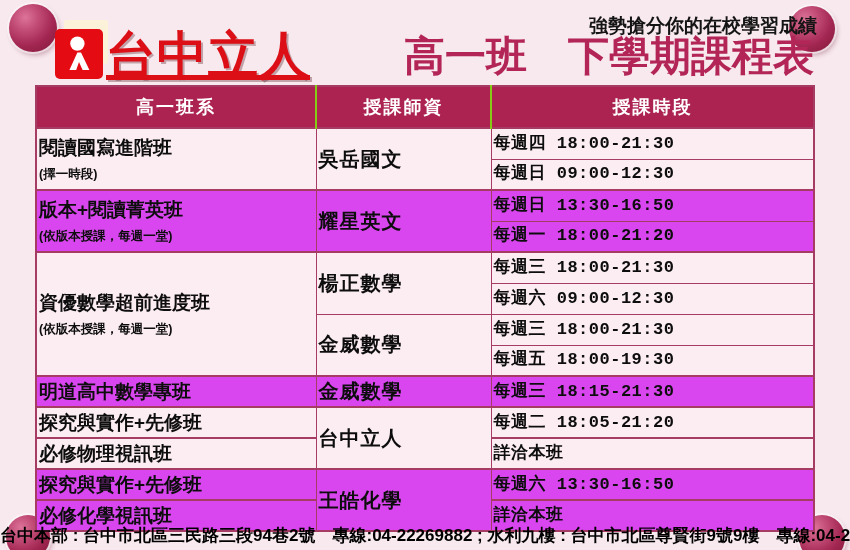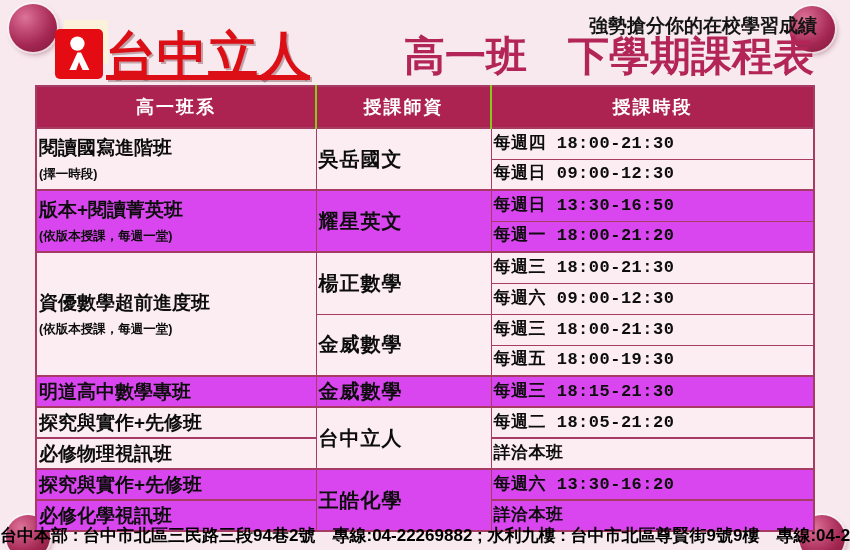--- a/index.html
+++ b/index.html
@@ -213,21 +213,21 @@
         </td>
       </tr>
       <tr class="tone-dark group-start">
         <td class="col-class">
           <div class="cell-main">探究與實作+先修班</div>
         </td>
         <td class="col-teacher" rowspan="2">
           <div class="cell-main">王皓化學</div>
         </td>
         <td class="col-time">
-          <div class="cell-main">每週六 13:30-16:20</div>
+          <div class="cell-main">每週六 13:30-16:50</div>
         </td>
       </tr>
       <tr class="tone-dark group-start">
         <td class="col-class">
           <div class="cell-main">必修化學視訊班</div>
         </td>
         <td class="col-time">
           <div class="cell-main">詳洽本班</div>
         </td>
       </tr>

